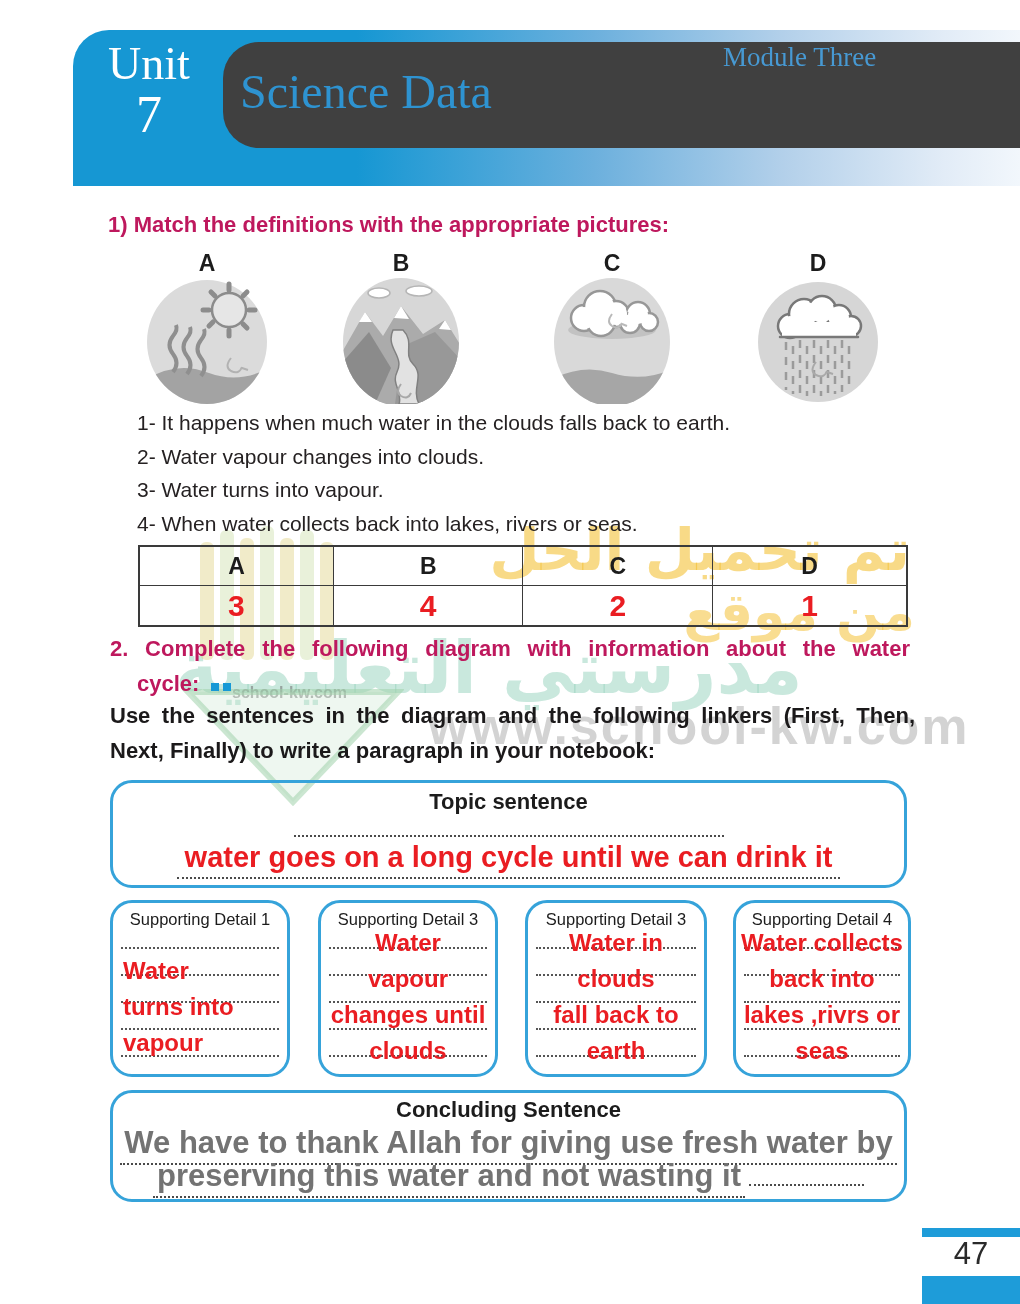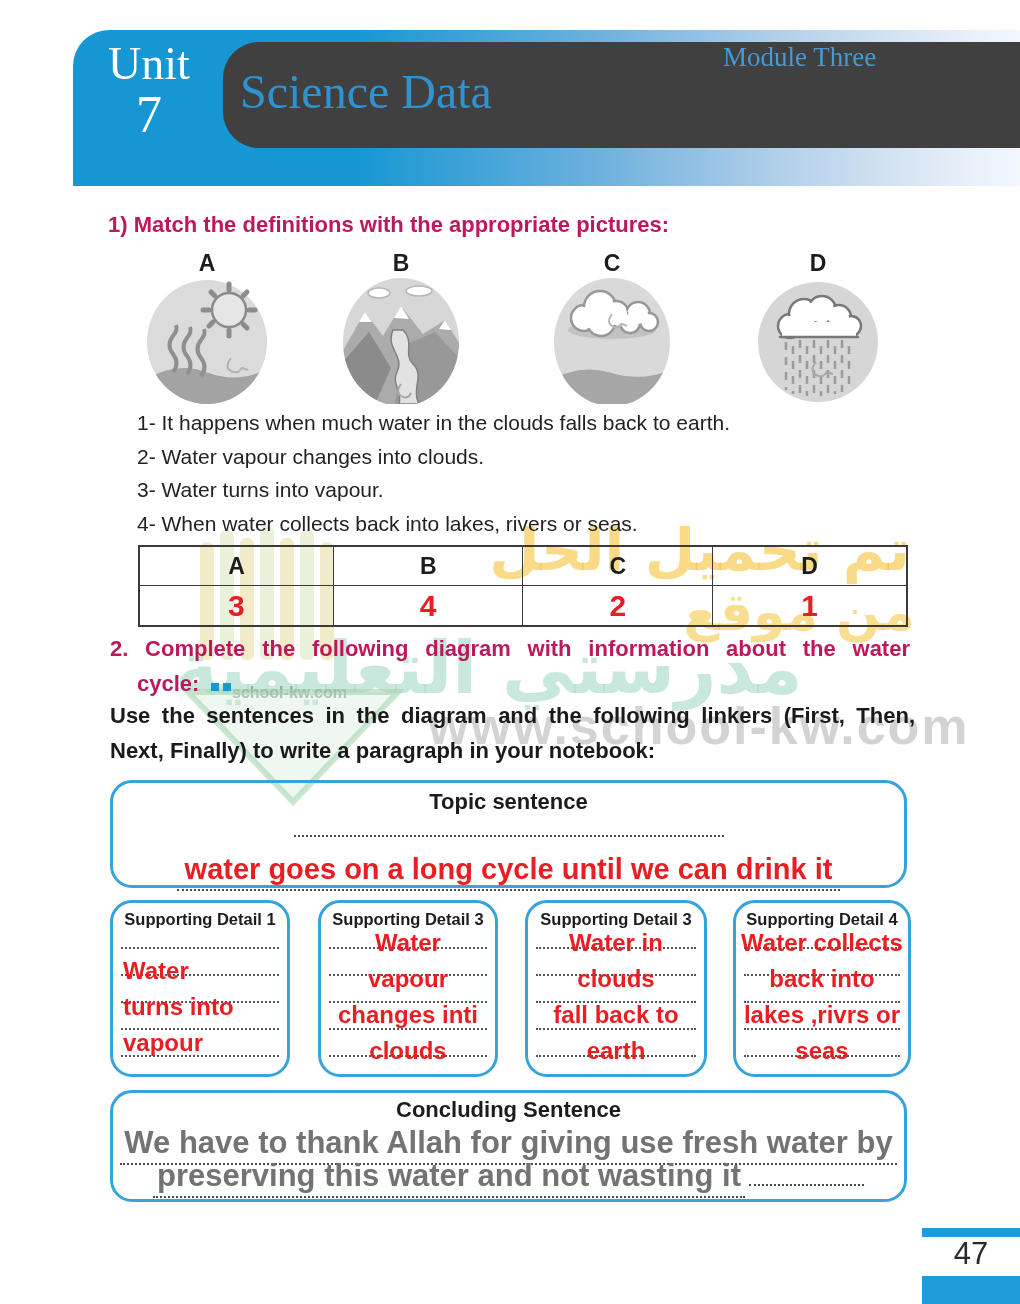--- a/index.html
+++ b/index.html
@@ -47,29 +47,29 @@
   .in2{left:110px;top:738px;width:805px;}
 
   .bluebox{position:absolute;border:3px solid #36a3da;border-radius:22px;background:transparent;}
   .topic-box{left:110px;top:780px;width:791px;height:102px;}
   .box-title{position:absolute;top:6px;left:0;width:100%;text-align:center;
              font-weight:bold;font-size:22px;color:#1c1c1c;}
   .dot-seg{position:absolute;border-bottom:2.5px dotted #4a4a4a;height:0;}
   .topic-dots{top:52px;left:50%;width:430px;transform:translateX(-50%);}
   .topic-ans{position:absolute;top:58px;left:0;width:100%;text-align:center;}
   .topic-ans span{display:inline-block;font-weight:bold;font-size:29px;color:#ea1d22;
-                  border-bottom:2.5px dotted #4a4a4a;padding:0 8px 3px 8px;margin-top:12px;}
+                  border-bottom:2.5px dotted #4a4a4a;padding:0 8px 3px 8px;}
 
   .sup-box{top:900px;height:171px;}
   .sb1{left:110px;width:174px;}
   .sb2{left:318px;width:174px;}
   .sb3{left:525px;width:176px;}
   .sb4{left:733px;width:172px;}
   .sup-title{position:absolute;top:7px;left:0;width:100%;text-align:center;
-             font-weight:bold;font-size:16.5px;color:#1c1c1c;white-space:nowrap;}
+             font-weight:normal;font-size:16.5px;color:#1c1c1c;white-space:nowrap;}
   .sup-lines div{position:absolute;left:8px;right:8px;border-bottom:2px dotted #555;height:0;}
   .sup-ans{position:absolute;left:0;width:100%;font-weight:bold;font-size:24px;color:#ea1d22;
            line-height:36px;}
   .sup-ans div{white-space:nowrap;}
   .sup-ans.center{text-align:center;}
   .sup-ans.left{text-align:left;padding-left:10px;}
 
   .conc-box{left:110px;top:1090px;width:791px;height:106px;}
   .conc-l1{position:absolute;top:32px;left:0;width:100%;text-align:center;}
   .conc-l2{position:absolute;top:65px;left:0;width:100%;text-align:center;}
@@ -319,21 +319,21 @@
       <div class="sup-lines">
         <div style="top:44px"></div>
           <div style="top:71px"></div>
           <div style="top:98px"></div>
           <div style="top:125px"></div>
           <div style="top:152px"></div>
       </div>
       <div class="sup-ans center" style="top:22px">
         <div>Water</div>
         <div>vapour</div>
-        <div>changes inti</div>
+        <div>changes until</div>
         <div>clouds</div>
       </div>
     </div>
 
     <div class="bluebox sup-box sb3">
       <div class="sup-title">Supporting Detail 3</div>
       <div class="sup-lines">
         <div style="top:44px"></div>
           <div style="top:71px"></div>
           <div style="top:98px"></div>

